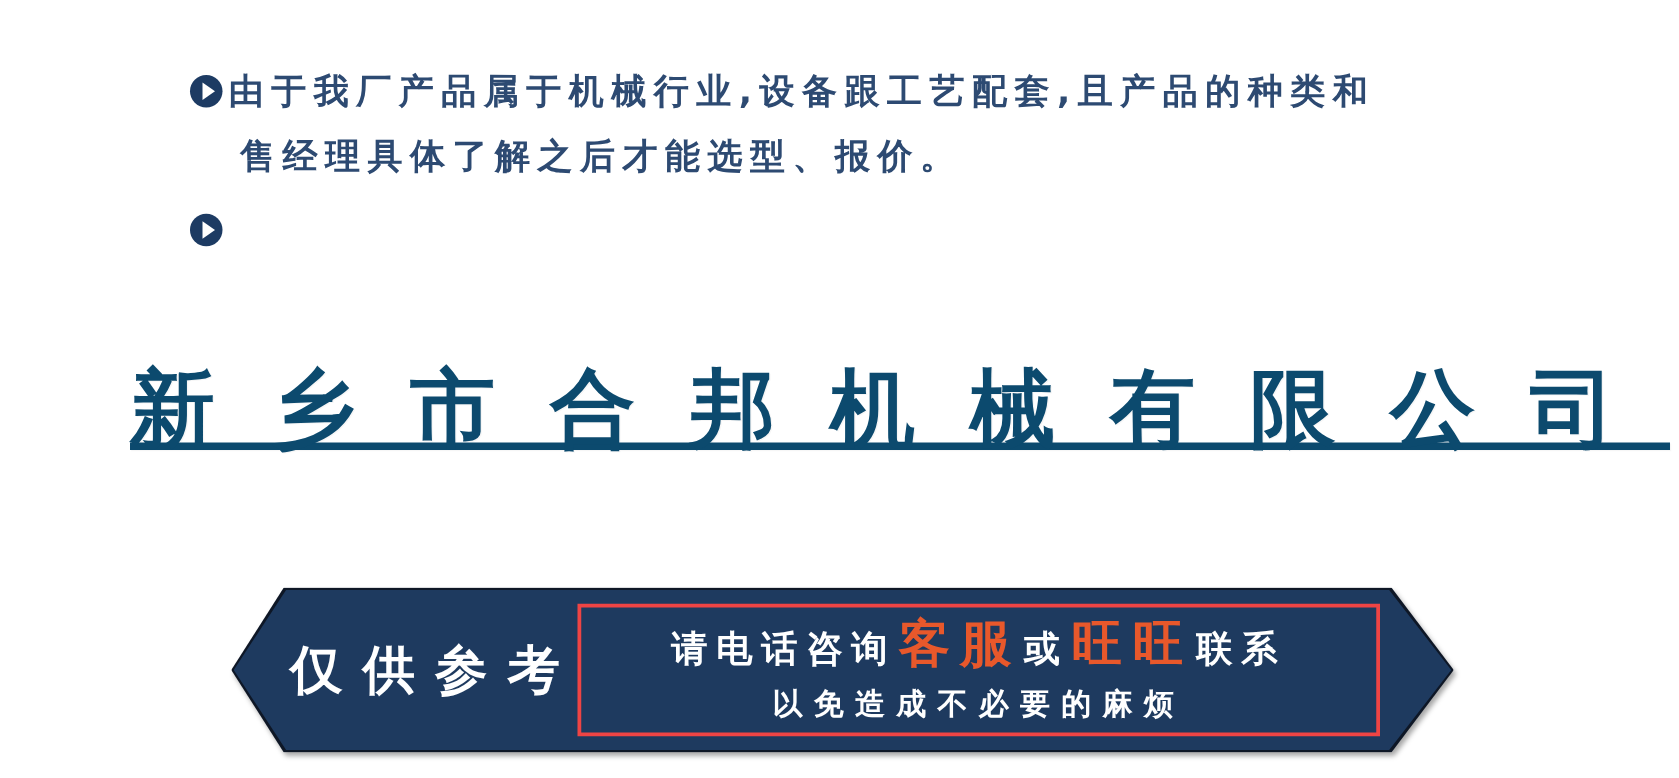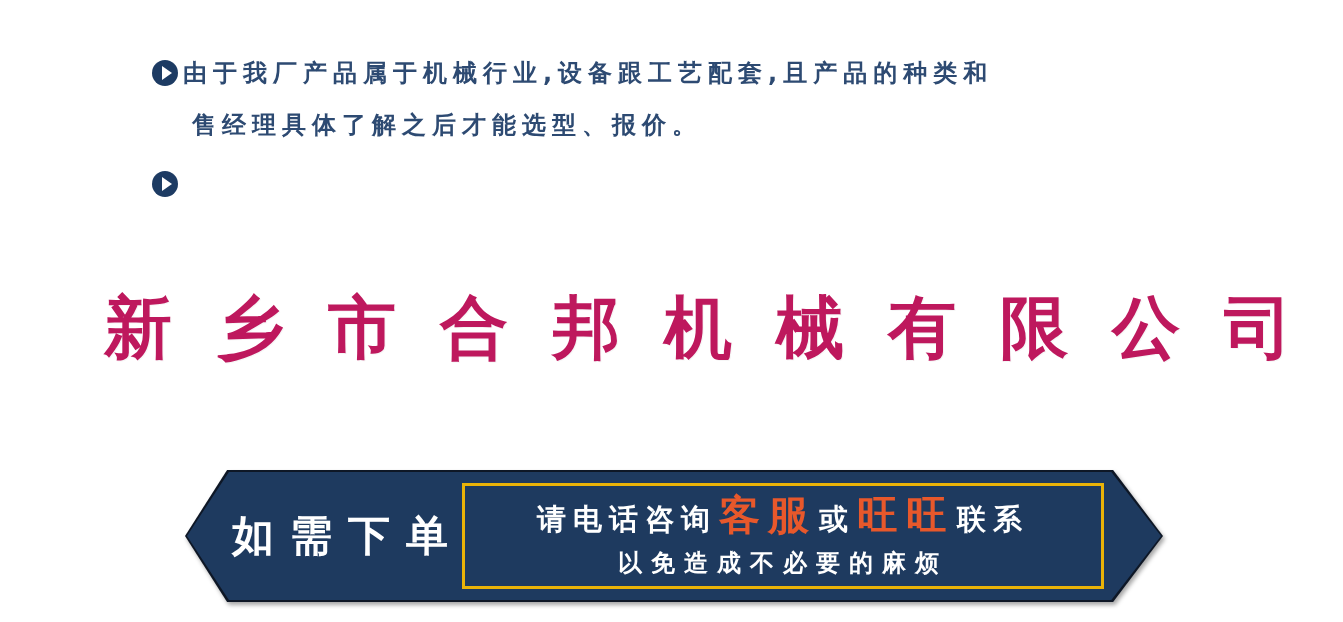--- a/index.html
+++ b/index.html
@@ -11,37 +11,38 @@
     font-family:"DejaVu Sans", sans-serif;
   }
 
   
   .watermark {
     position:absolute;
     left:104px; top:292px;
     font-size:68px;
     font-weight:bold;
     letter-spacing:44px;
-    color:#be185d;
+    color:#0c4a6e;
     text-shadow:1px 1px 0 #f6f6f6;
     white-space:nowrap;
     z-index:0;
     line-height:72px;
     user-select:none;
+    text-decoration:underline;
   }
 
   
   .notices {
     position:absolute;
     left:152px; top:47px;
     width:1005px;
     z-index:1;
     color:#2d4a72;
     font-weight:bold;
-    font-size:24px;
+    font-size:28px;
     letter-spacing:6px;
   }
   .notice { position:relative; padding-left:31px; margin-bottom:7px; }
   .notice.gap-lg { margin-bottom:11px; }
   .notice .line { line-height:52px; white-space:nowrap; }
   .notice .line.cont { padding-left:9px; }
   .play-icon {
     position:absolute; left:0; top:13px;
     width:26px; height:26px;
     border-radius:50%;
@@ -85,21 +86,21 @@
     font-size:42px;
     font-weight:bold;
     letter-spacing:16px;
     white-space:nowrap;
   }
   .contact-box {
     position:absolute;
     left:277px; top:13px;
     width:642px; height:106px;
     box-sizing:border-box;
-    border:3px solid #eab308;
+    border:3px solid #ef4444;
     display:flex; flex-direction:column;
     align-items:center; justify-content:center;
     color:#ffffff;
     font-weight:bold;
     text-align:center;
   }
   .contact-line1 {
     font-size:29px;
     letter-spacing:7px;
     line-height:1.1;
@@ -136,21 +137,21 @@
     <div class="notice gap-lg">
       <span class="play-icon"></span>
     </div>
 
 
   </div>
 
   <div class="banner">
     <div class="hex-outer"></div>
     <div class="hex-inner"></div>
-    <div class="banner-label">如需下单</div>
+    <div class="banner-label">仅供参考</div>
     <div class="contact-box">
       <div class="contact-line1">
         <span>请电话咨询</span><span class="hl">客服</span><span>或</span><span class="hl">旺旺</span><span>联系</span>
       </div>
       <div class="contact-line2">以免造成不必要的麻烦</div>
     </div>
   </div>
 
 </div>
 

